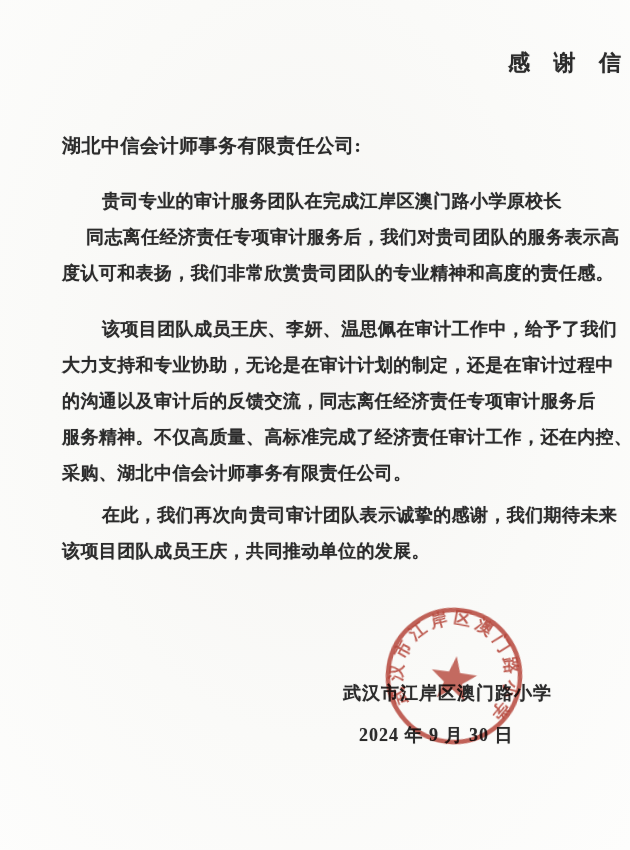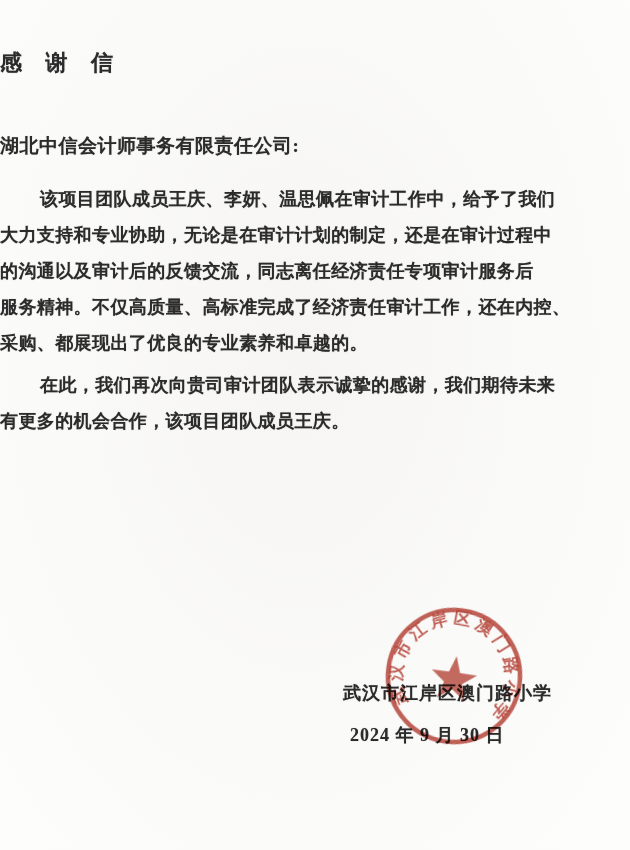--- a/index.html
+++ b/index.html
@@ -8,26 +8,26 @@
     position:relative;
     width:630px;height:850px;
     overflow:hidden;
     background:radial-gradient(ellipse at 48% 42%, #f6f5f3 0%, #fafaf8 55%, #fdfdfc 100%);
     color:#2b2b2b;
     font-family:"Liberation Serif","DejaVu Serif",serif;
   }
   .title{
     padding-top:50px;
     height:26px;line-height:26px;
-    text-align:left;
+    text-align:right;
     font-size:22px;font-weight:bold;
     letter-spacing:9px;
     text-shadow:0 0 1px rgba(35,35,35,0.45);
   }
-  .body-wrap{padding-right:45px;}
+  .body-wrap{padding-left:62px;padding-right:45px;}
   .salutation{
     margin-top:55px;
     height:30px;line-height:30px;
     font-size:19px;font-weight:600;
     letter-spacing:0.5px;
     white-space:nowrap;
     text-shadow:0 0 1px rgba(35,35,35,0.4);
   }
   .para{margin:0;}
   .para.p1{margin-top:22px;}
@@ -46,21 +46,21 @@
     position:absolute;
     left:343px;top:681px;
     font-size:18px;font-weight:600;
     letter-spacing:1px;
     white-space:nowrap;
     text-shadow:0 0 1px rgba(35,35,35,0.4);
     z-index:1;
   }
   .date-line{
     position:absolute;
-    left:350px;top:723px;
+    left:359px;top:723px;
     font-size:18px;font-weight:600;
     letter-spacing:1px;
     white-space:nowrap;
     text-shadow:0 0 1px rgba(35,35,35,0.4);
     z-index:1;
   }
   .seal{
     position:absolute;
     left:379px;top:601px;
     width:150px;height:150px;
@@ -75,32 +75,37 @@
 <body>
 
 <div class="paper">
 
   <div class="title">感 谢 信</div>
 
   <div class="body-wrap">
 
     <div class="salutation">湖北中信会计师事务有限责任公司:</div>
 
+    <div class="para p1">
+      <div class="body-line indent-2">贵司专业的审计服务团队在完成江岸区澳门路小学原校长</div>
+      <div class="body-line indent-1">同志离任经济责任专项审计服务后，我们对贵司团队的服务表示高</div>
+      <div class="body-line">度认可和表扬，我们非常欣赏贵司团队的专业精神和高度的责任感。</div>
+    </div>
 
     <div class="para p2">
       <div class="body-line indent-2">该项目团队成员王庆、李妍、温思佩在审计工作中，给予了我们</div>
       <div class="body-line">大力支持和专业协助，无论是在审计计划的制定，还是在审计过程中</div>
       <div class="body-line">的沟通以及审计后的反馈交流，同志离任经济责任专项审计服务后</div>
       <div class="body-line">服务精神。不仅高质量、高标准完成了经济责任审计工作，还在内控、</div>
-      <div class="body-line">采购、都展现出了优良的专业素养和卓越的。</div>
+      <div class="body-line">采购、湖北中信会计师事务有限责任公司。</div>
     </div>
 
     <div class="para p3">
       <div class="body-line indent-2">在此，我们再次向贵司审计团队表示诚挚的感谢，我们期待未来</div>
-      <div class="body-line">有更多的机会合作，该项目团队成员王庆。</div>
+      <div class="body-line">该项目团队成员王庆，共同推动单位的发展。</div>
     </div>
 
   </div>
 
   <div class="signature">武汉市江岸区澳门路小学</div>
 
   <div class="date-line">2024 年 9 月 30 日</div>
 
   <svg class="seal" viewBox="0 0 150 150" xmlns="http://www.w3.org/2000/svg">
     <circle cx="75" cy="75" r="66" fill="none" stroke="#b23327" stroke-width="4.5" stroke-opacity="0.85"></circle>

